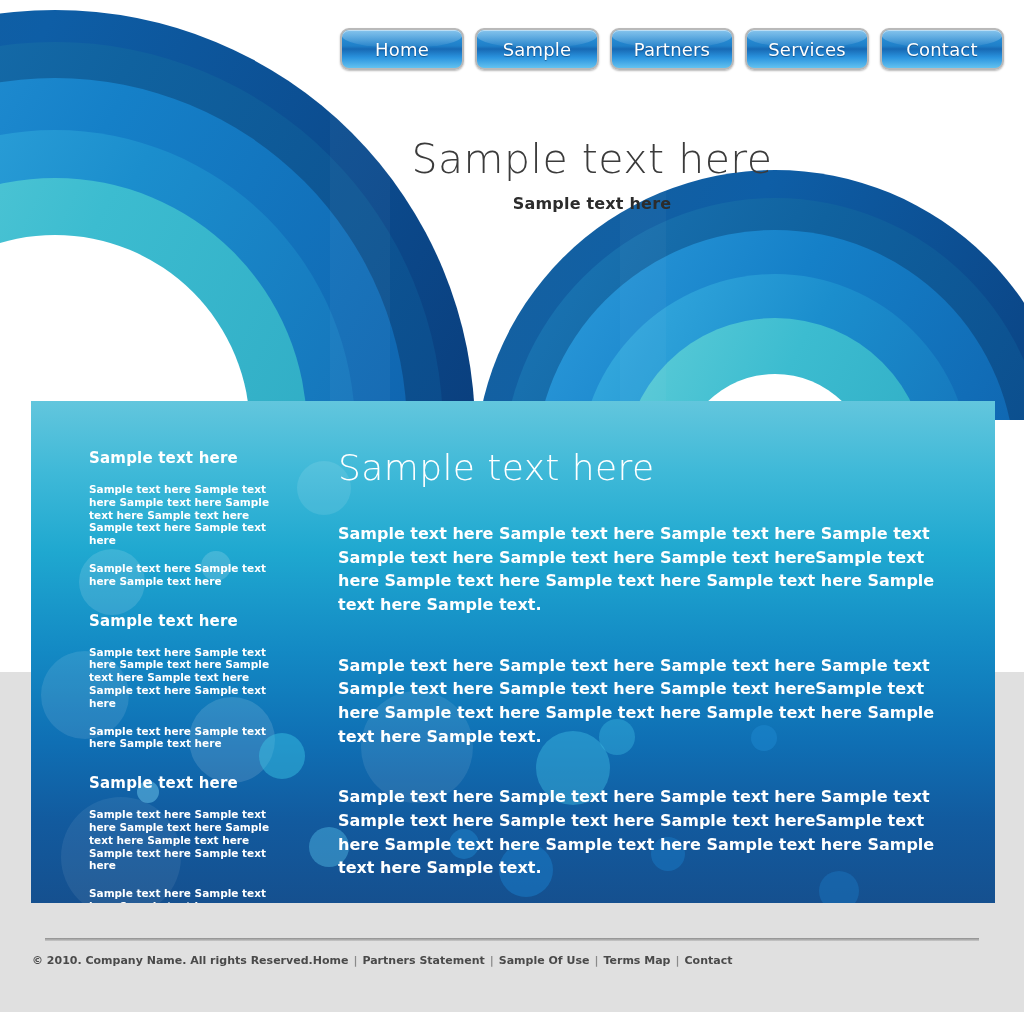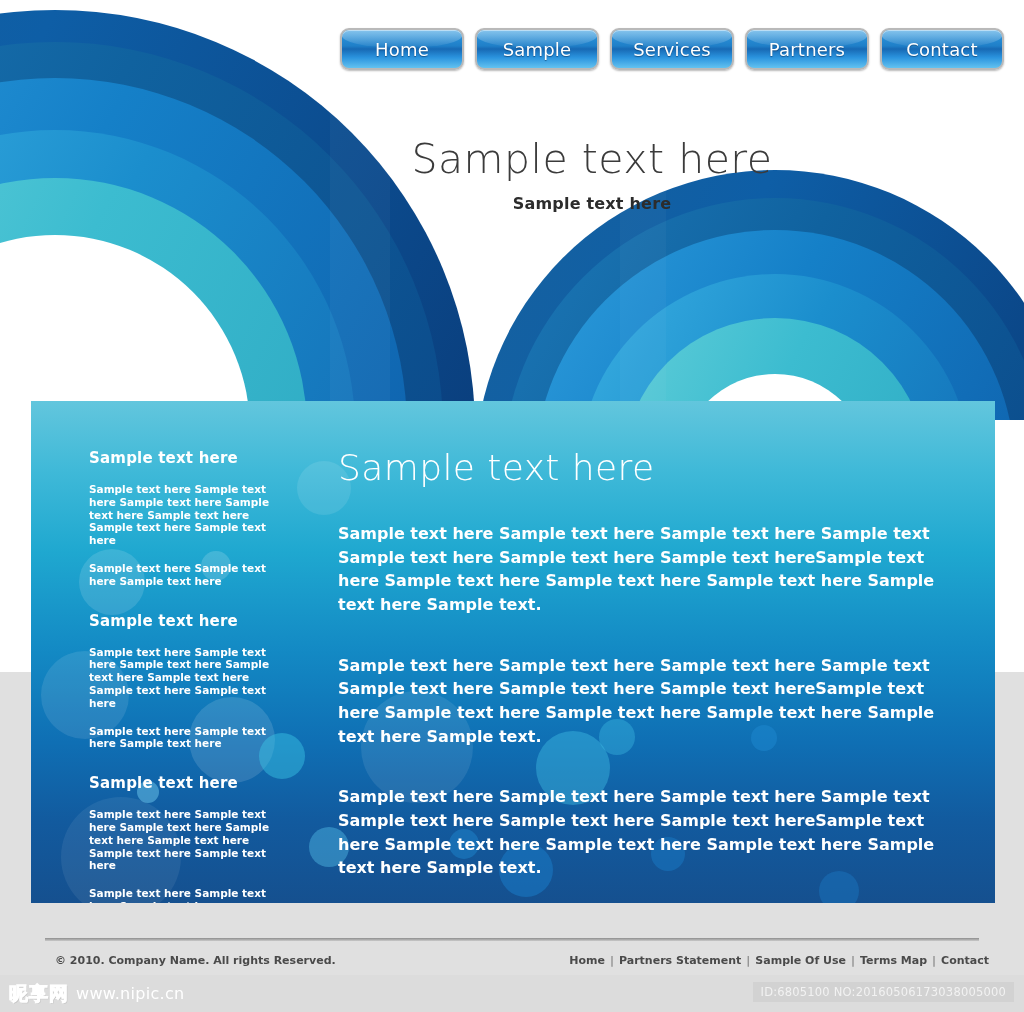--- a/index.html
+++ b/index.html
@@ -81,22 +81,22 @@
     font-family:"DejaVu Sans", sans-serif;letter-spacing:.4px;
   }
   .main p{
     margin:0 0 37px 0;color:#ffffff;font-size:16px;font-weight:bold;line-height:1.48;
     font-family:"DejaVu Sans", sans-serif;
   }
 
   
   .footer-rule{position:absolute;left:45px;top:938px;width:934px;height:3px;
     background:linear-gradient(180deg,#8e8e8e,#c9c9c9);z-index:30;}
-  .footer{position:absolute;left:55px;top:948px;width:934px;height:24px;z-index:30;
-    display:flex;align-items:center;justify-content:space-between;}
+  .footer{position:absolute;left:32px;top:948px;width:934px;height:24px;z-index:30;
+    display:flex;align-items:center;justify-content:flex-start;}
   .footer .copy{color:#4a4a4a;font-size:11px;font-weight:bold;
     font-family:"DejaVu Sans", sans-serif;}
   .footer .links{color:#4a4a4a;font-size:11px;font-weight:bold;
     font-family:"DejaVu Sans", sans-serif;display:flex;align-items:center;gap:5px;}
   .footer .links a{color:#4a4a4a;text-decoration:none;}
   .footer .links .sep{color:#8a8a8a;}
 
   
   .wm{position:absolute;left:0;top:975px;width:1024px;height:37px;background:#dcdcdc;z-index:50;
       display:flex;align-items:center;}
@@ -177,24 +177,24 @@
   </div>
 
   <nav class="nav">
     <div class="nav-btn">
       <span>Home</span>
     </div>
     <div class="nav-btn">
       <span>Sample</span>
     </div>
     <div class="nav-btn">
+      <span>Partners</span>
+    </div>
+    <div class="nav-btn">
       <span>Services</span>
-    </div>
-    <div class="nav-btn">
-      <span>Partners</span>
     </div>
     <div class="nav-btn">
       <span>Contact</span>
     </div>
   </nav>
 
   <div class="hero-title">
     <span class="t1">Sample text here</span>
     <span class="t2">Sample text here</span>
   </div>
@@ -260,21 +260,14 @@
       <a href="#">Partners Statement</a>
       <span class="sep">|</span>
       <a href="#">Sample Of Use</a>
       <span class="sep">|</span>
       <a href="#">Terms Map</a>
       <span class="sep">|</span>
       <a href="#">Contact</a>
     </div>
   </div>
 
-  <div class="wm">
-    <div class="wm-logo">
-      <span class="cn">昵享网</span>
-      <span class="url">www.nipic.cn</span>
-    </div>
-    <div class="wm-id">ID:6805100 NO:20160506173038005000</div>
-  </div>
 
 </div>
 
 </body></html>

